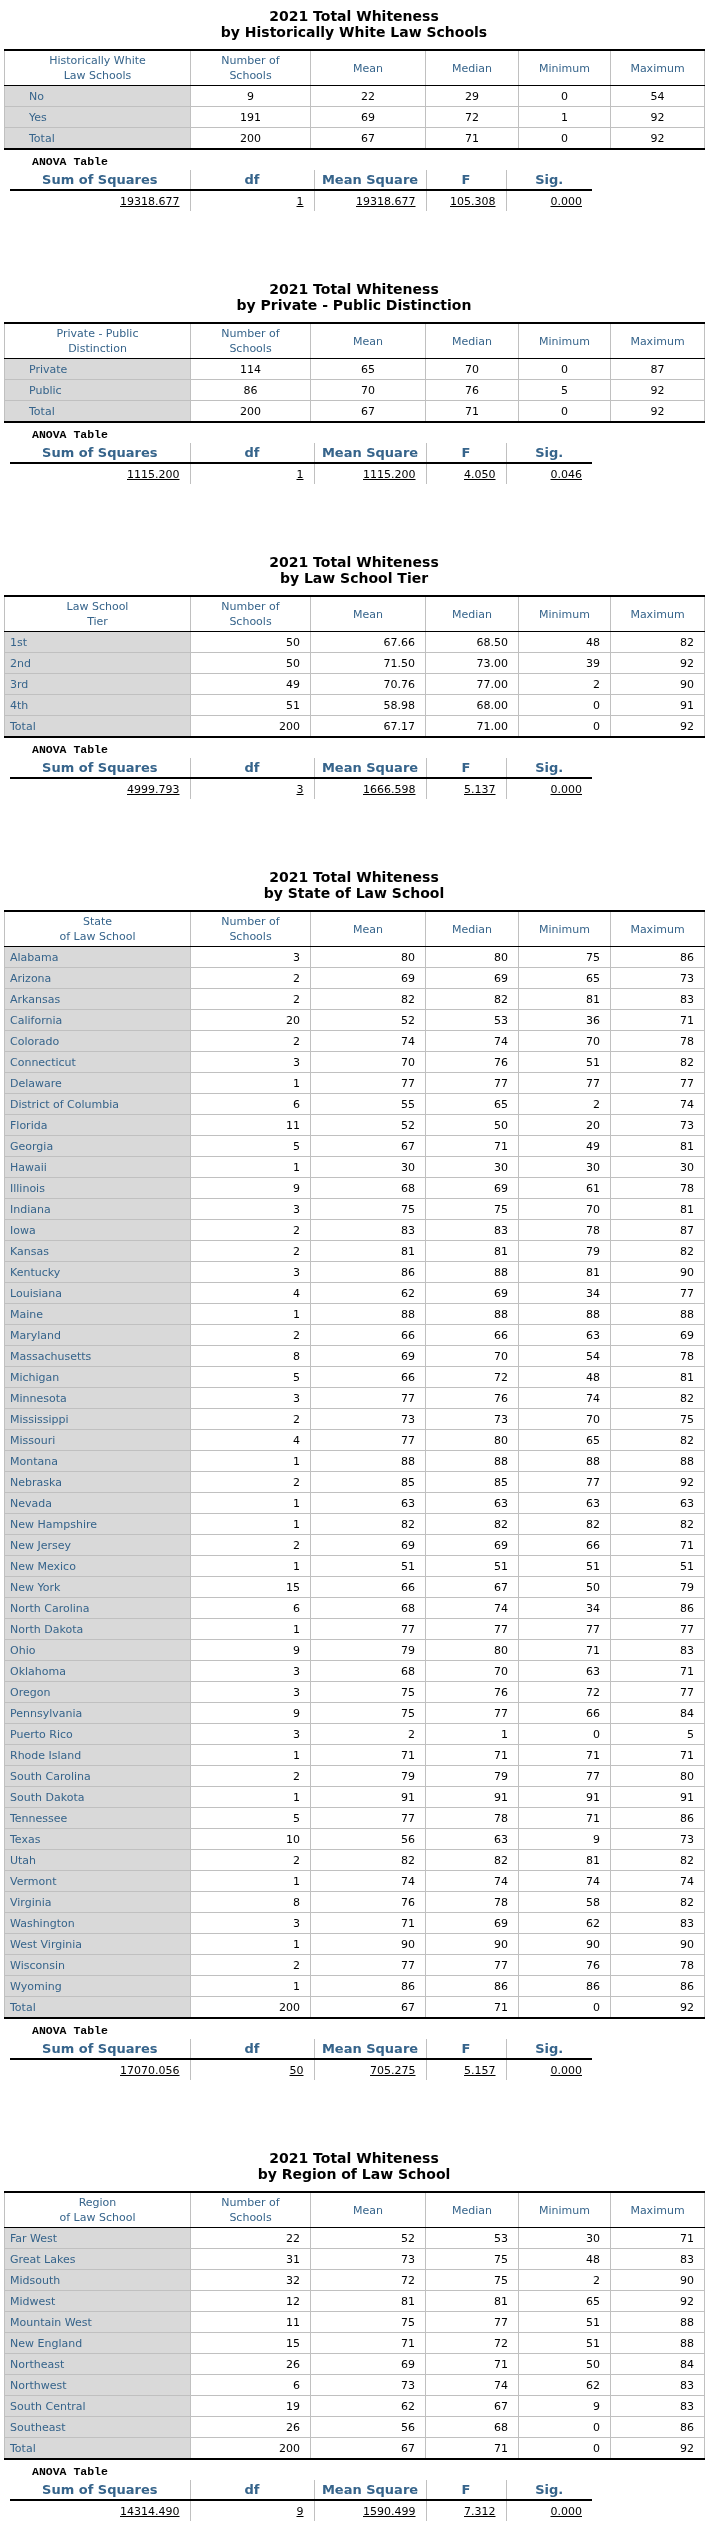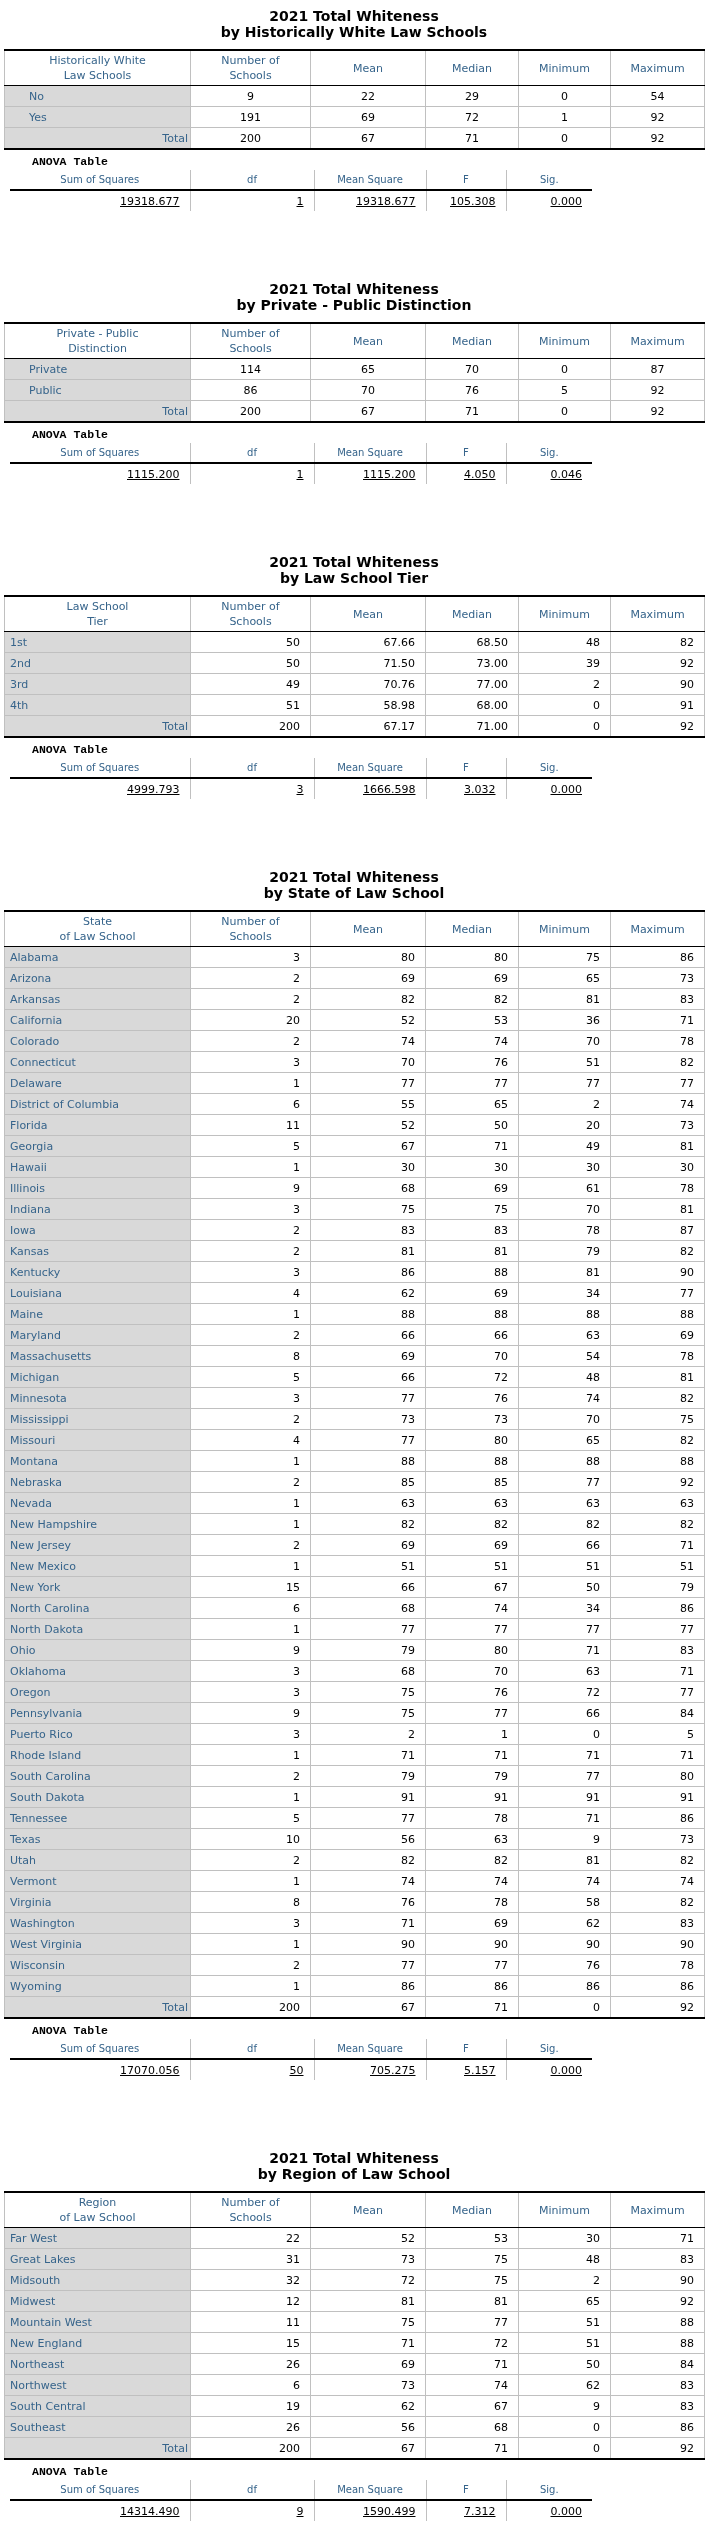--- a/index.html
+++ b/index.html
@@ -54,40 +54,40 @@
   }
   table.stats-table tbody td.label{
     background:var(--label-bg);
     color:var(--header-text);
     text-align:left;
     padding-left:5px;
   }
   table.stats-table.style-center tbody td.label{padding-left:24px;}
   table.stats-table.style-center tbody td.num{text-align:center;}
   table.stats-table.style-right  tbody td.num{text-align:right;padding-right:10px;}
-  table.stats-table tbody tr:last-child td{border-bottom:2px solid var(--rule);text-align:right;}
+  table.stats-table tbody tr:last-child td{border-bottom:2px solid var(--rule);}
 
   .anova-label{
     font-size:11.5px;
     font-weight:bold;
     color:#000;
     margin:4px 0 1px 32px;
     line-height:15px;
     font-family:Liberation Mono, monospace;
   }
   table.anova-table{
     border-collapse:collapse;
     table-layout:fixed;
     width:582px;
     margin-left:10px;
   }
   table.anova-table th{
     color:var(--header-text);
-    font-weight:normal;
-    font-size:10px;
+    font-weight:bold;
+    font-size:13px;
     line-height:15px;
     padding:2px;
     border-left:1px solid var(--grid);
     border-bottom:2px solid var(--rule);
   }
   table.anova-table th:first-child{border-left:none;}
   table.anova-table td{
     font-size:11px;
     line-height:15px;
     text-align:right;
@@ -353,21 +353,21 @@
           <th>Mean Square</th>
           <th>F</th>
           <th>Sig.</th>
         </tr>
       </thead>
       <tbody>
         <tr>
             <td>4999.793</td>
             <td>3</td>
             <td>1666.598</td>
-            <td>3.032</td>
+            <td>5.137</td>
             <td>0.000</td>
           </tr>
       </tbody>
     </table>
   </div>
 
   <div class="report-section" id="state-of-law-school">
     <h2 class="section-title"><span>2021 Total Whiteness</span><br><span>by State of Law School</span></h2>
 
     <table class="stats-table style-right">

